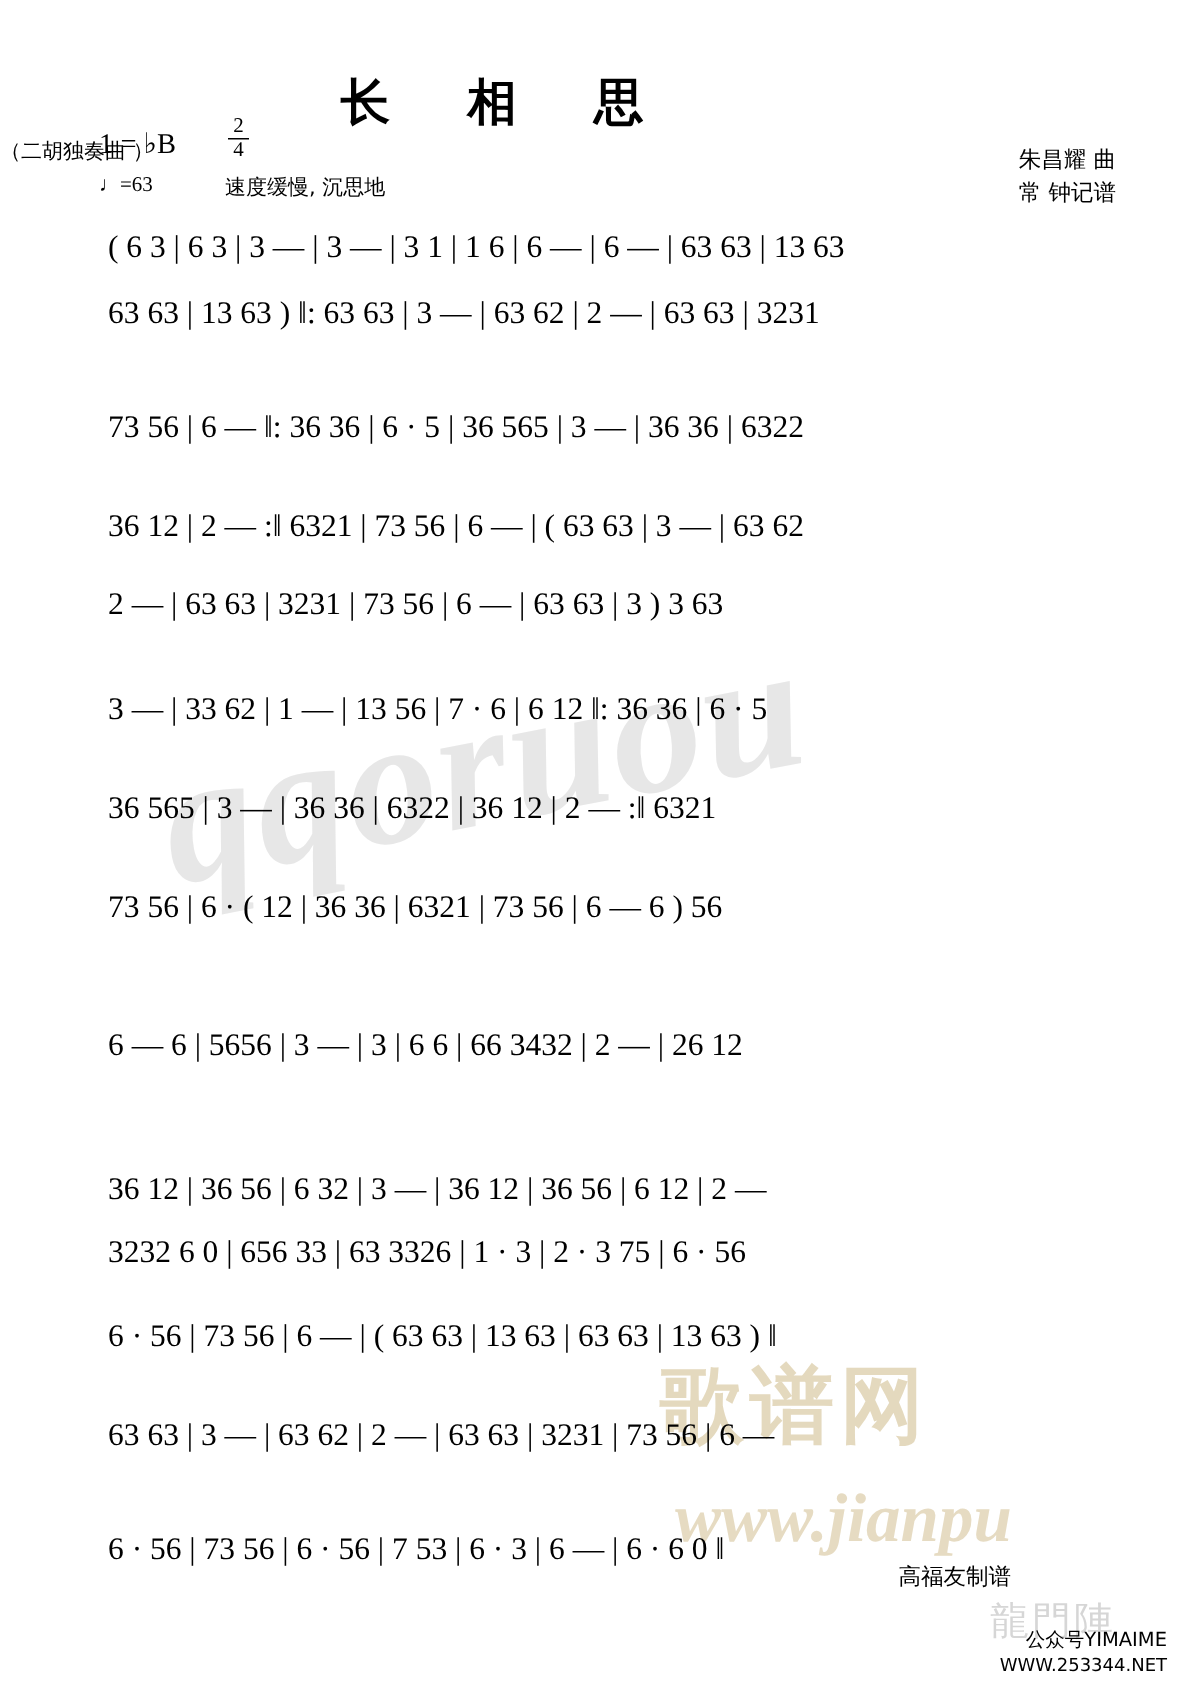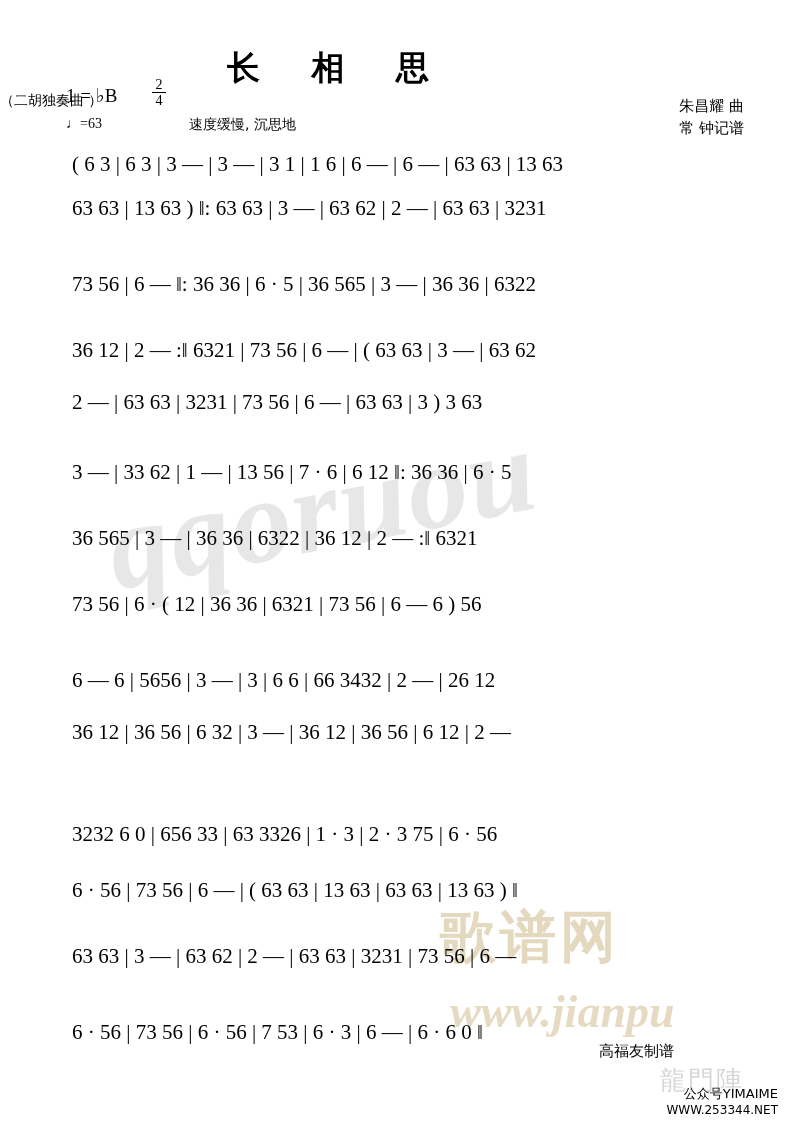--- a/index.html
+++ b/index.html
@@ -106,21 +106,20 @@
     top: 116px;
     font-size: 14px;
     font-family: "Liberation Serif", serif;
   }
   .expr {
     position: absolute;
     left: 150px;
     top: 116px;
     font-size: 14px;
     font-family: "DejaVu Sans", sans-serif;
-    margin-left: 39px;
   }
   .composer {
     position: absolute;
     right: 48px;
     top: 95px;
     font-size: 15px;
     text-align: center;
     font-family: "DejaVu Sans", sans-serif;
     line-height: 22px;
   }
@@ -203,24 +202,24 @@
   </div>
 <div class="staff" style="top:460px">
     <div class="line">3 —  | 33 62  | 1 —  | 13 56  | 7 · 6  | 6 12 ‖: 36 36  | 6 · 5</div>
   </div>
 <div class="staff" style="top:526px">
     <div class="line">36 565  | 3 —  | 36 36  | 6322  | 36 12  | 2 — :‖ 6321</div>
   </div>
 <div class="staff" style="top:592px">
     <div class="line">73 56  | 6 · ( 12  | 36 36  | 6321  | 73 56  | 6 — 6 ) 56</div>
   </div>
-<div class="staff" style="top:668px">
+<div class="staff" style="top:684px">
     <div class="line">6 — 6  | 5656  | 3 —  | 3  | 6 6  | 66 3432  | 2 —  | 26 12</div>
   </div>
-<div class="staff" style="top:720px">
+<div class="staff" style="top:780px">
     <div class="line">36 12  | 36 56  | 6 32  | 3 —  | 36 12  | 36 56  | 6 12  | 2 —</div>
   </div>
 <div class="staff" style="top:822px">
     <div class="line">3232 6 0  | 656 33  | 63 3326  | 1 · 3  | 2 · 3 75  | 6 · 56</div>
   </div>
 <div class="staff" style="top:878px">
     <div class="line">6 · 56  | 73 56  | 6 —  | ( 63 63  | 13 63  | 63 63  | 13 63 ) ‖</div>
   </div>
 <div class="staff" style="top:944px">
     <div class="line">63 63  | 3 —  | 63 62  | 2 —  | 63 63  | 3231  | 73 56  | 6 —</div>

